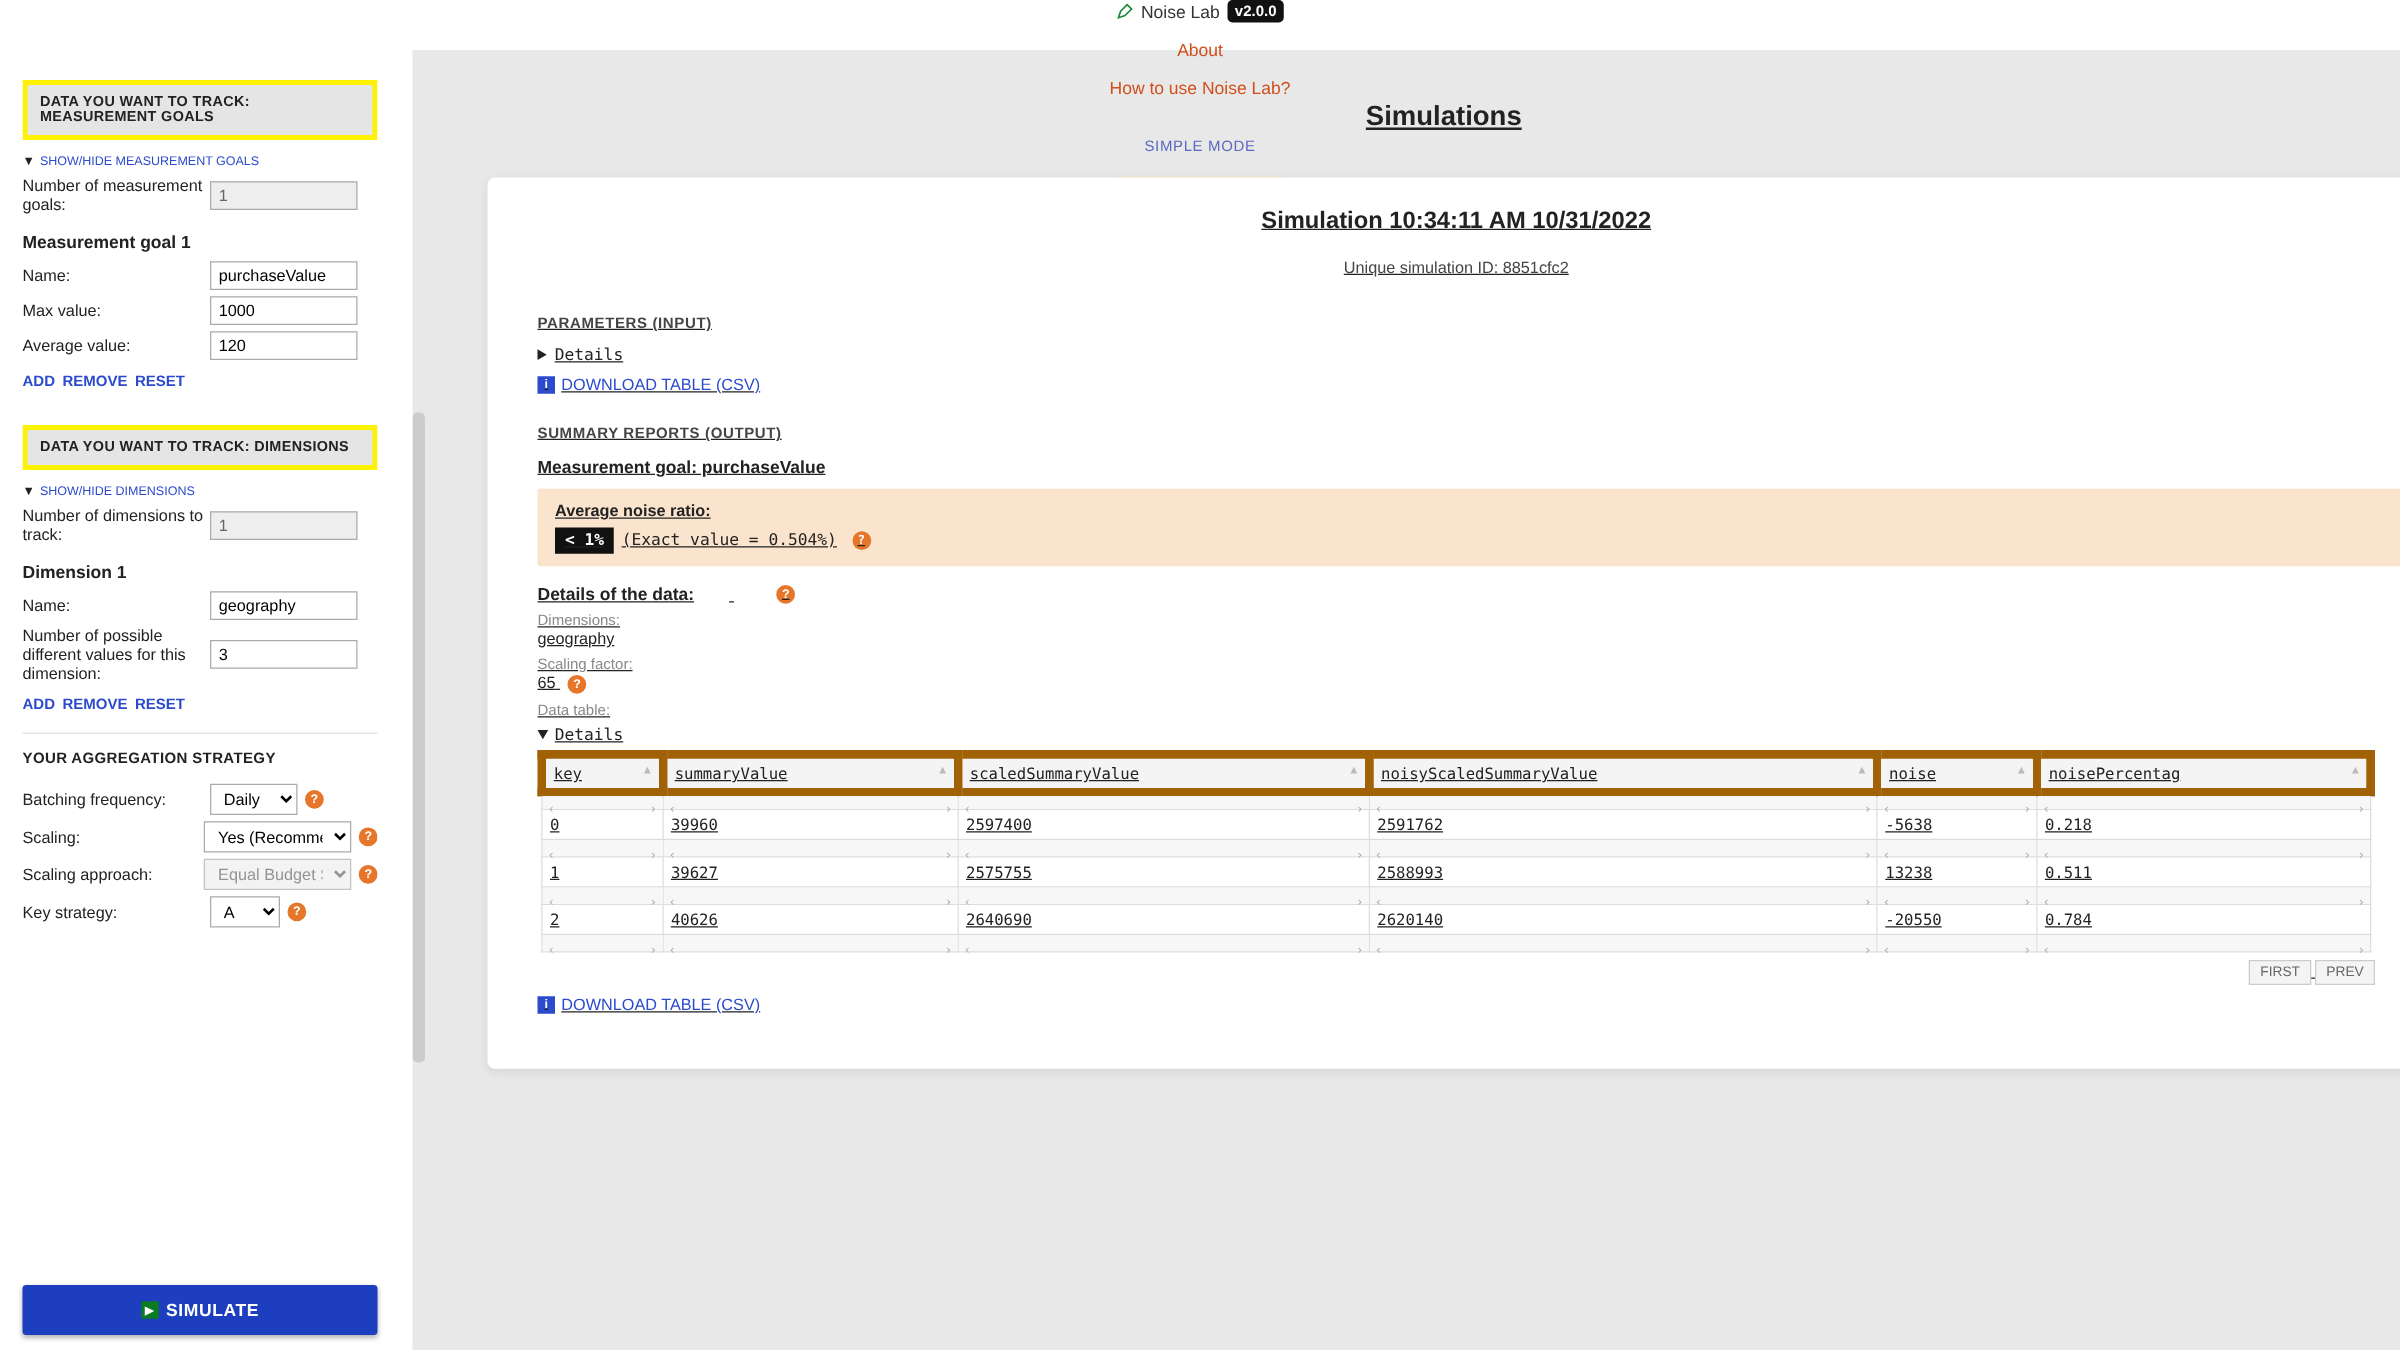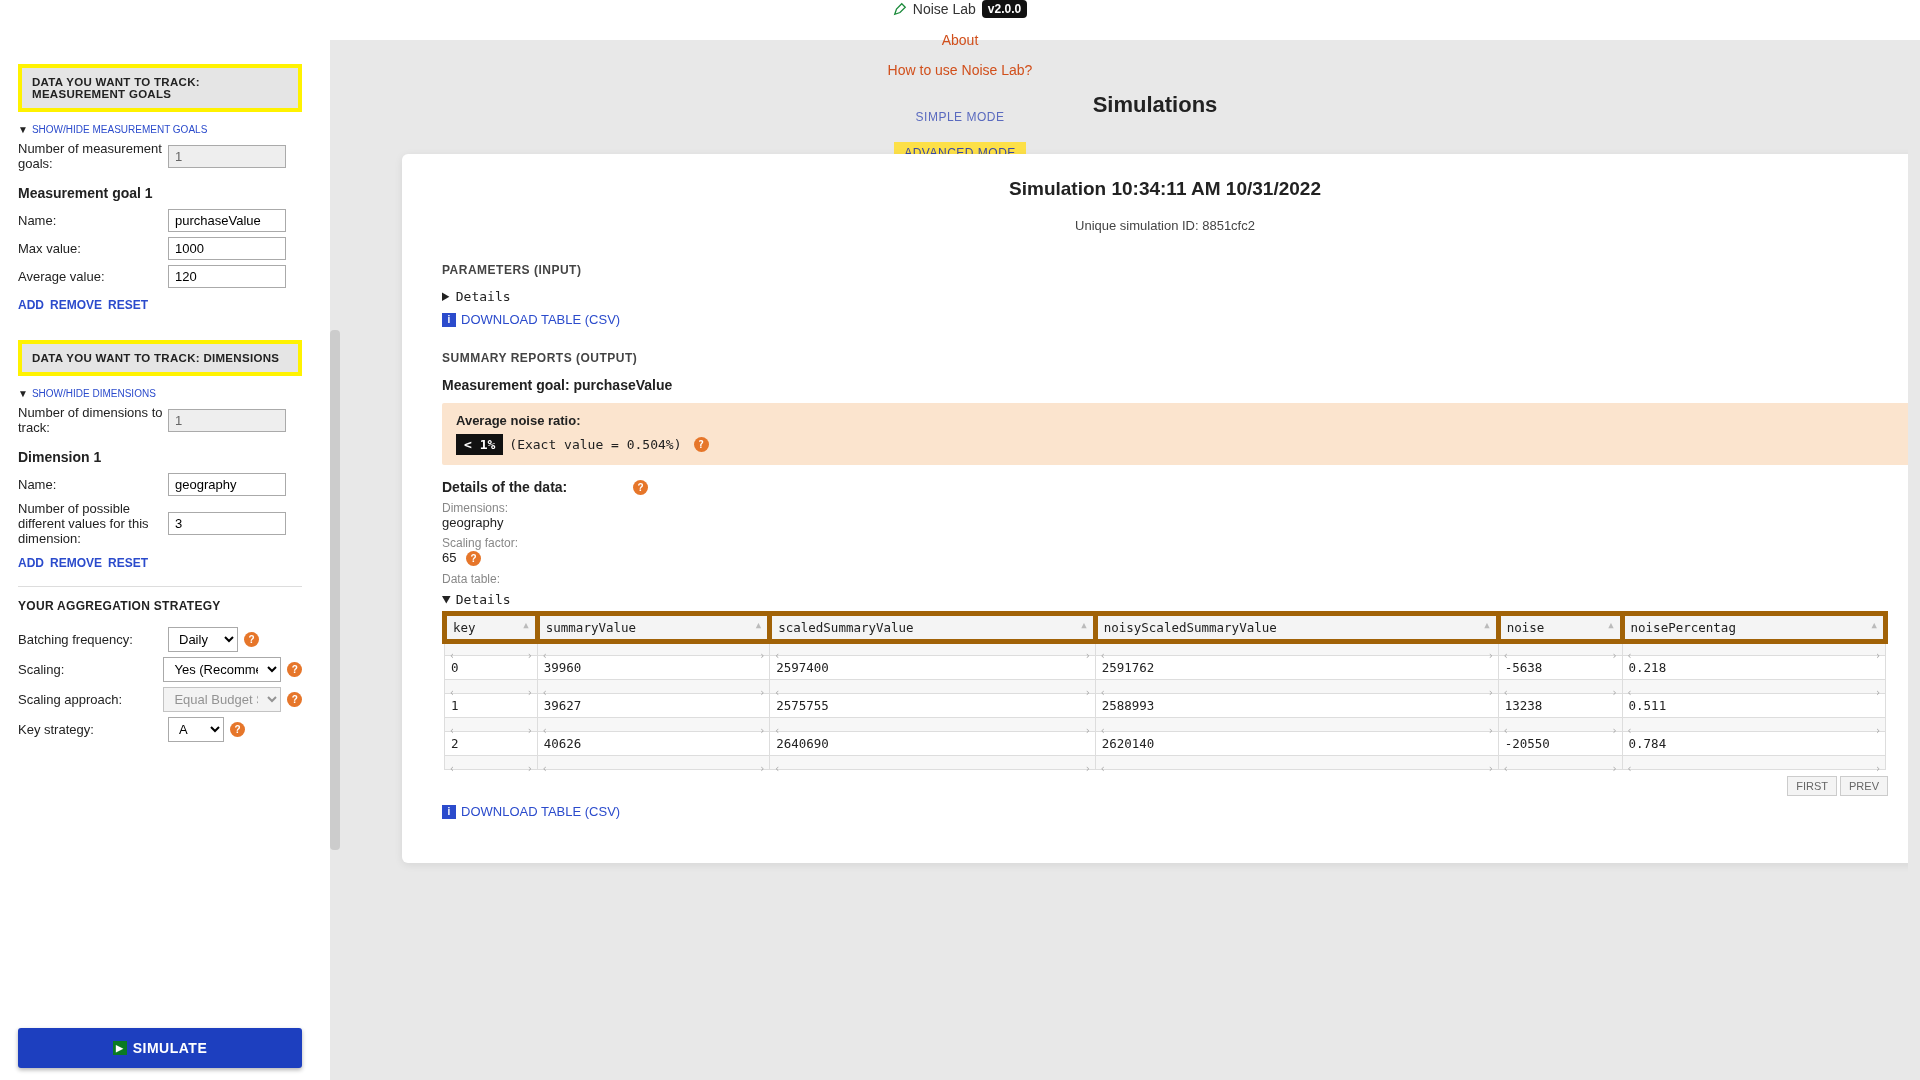--- a/index.html
+++ b/index.html
@@ -34,21 +34,21 @@
   
   .btnrow { color:#2b4bcc; font-size:12px; font-weight:700; margin:10px 0 6px 0; display:flex; gap:6px;text-align:right;}
   .btnrow span { cursor:pointer; }
   
   .help { display:inline-flex; width:15px; height:15px; border-radius:50%; background:#e6762a; color:#fff; font-size:10px; font-weight:700; align-items:center; justify-content:center; margin-left:6px;}
   
   .simulate-btn { background:#1d3fbf; color:#fff; border:none; width:100%; padding:12px; font-size:14px; font-weight:600; letter-spacing:0.5px; border-radius:3px; box-shadow:0 2px 4px rgba(0,0,0,0.3); display:flex; align-items:center; justify-content:center; gap:6px;}
   .simulate-btn .pi { background:#0a7a23; width:14px; height:14px; display:inline-flex; align-items:center; justify-content:center; font-size:9px;}
   
   
-  .main { flex:1; overflow:hidden; padding:12px; position:relative;}
+  .main { flex:1; overflow:hidden; padding:0; position:relative;text-decoration:underline;}
   .vscroll-hint { position:absolute; left:0; top:290px; width:10px; height:520px; background:#ccc; border-radius:4px;}
   .main-inner { padding:40px 0 0 60px; height:100%; overflow:hidden;}
   .main h1 { text-align:center; font-size:22px; font-weight:700; margin-bottom:36px;}
   .card { background:#fff; border-radius:6px; box-shadow:0 2px 8px rgba(0,0,0,0.08); padding:24px 40px 20px 40px; margin-right:-20px;}
   .card h2 { text-align:center; font-size:19px; font-weight:700; margin-bottom:18px;}
   .card .subid { text-align:center; font-size:13px; color:#444; margin-bottom:30px;}
   
   .sect-label { font-size:12px; font-weight:700; letter-spacing:0.5px; color:#444; margin:6px 0 12px 0;}
   details.plain { margin:6px 0;}
   details.plain summary { font-family:monospace; font-size:13px; cursor:pointer;}
@@ -59,21 +59,21 @@
   .noise-box { background:#fbe4ce; padding:10px 14px; border-radius:2px; margin:6px -40px 14px 0; padding-right:40px;}
   .noise-box .label { font-weight:700; font-size:13px; margin-bottom:6px;}
   .noise-box .val { display:flex; align-items:center; gap:6px; font-family:monospace; font-size:13px;}
   .noise-box .badge { background:#111; color:#fff; padding:3px 8px; font-weight:700; font-family:inherit;}
   
   .dod { font-size:14px; font-weight:700; margin:8px 0 6px 0; display:flex; align-items:center;gap:28px;}
   .meta { font-size:12px; color:#888;}
   .metaval { font-size:13px; margin-bottom:6px;}
   
   .tbl { width:100%; border-collapse:collapse; font-size:12.5px; margin-top:4px;}
-  .tbl th { background:#f4f4f4; text-align:left; font-weight:400; font-family:monospace; padding:4px 6px; border:5px solid #a16207; position:relative;}
+  .tbl th { background:#f4f4f4; text-align:left; font-weight:400; font-family:monospace; padding:4px 6px; border:7px solid #a16207; position:relative;}
   .tbl th .sort { float:right; color:#bbb; font-size:9px;}
   .tbl td { border:1px solid #ddd; padding:4px 6px; font-family:monospace;}
   .tbl tr.spacer td { height:14px; background:#f7f7f7; position:relative;}
   .tbl tr.spacer td::before{content:"‹"; position:absolute; left:4px; color:#aaa; font-size:10px;}
   .tbl tr.spacer td::after{content:"›"; position:absolute; right:4px; color:#aaa; font-size:10px;}
   
   .pager { text-align:right; margin-top:6px; font-size:11px;}
   .pager button{ border:1px solid #ccc; background:#f4f4f4; padding:3px 8px; font-size:11px; color:#666;}
 </style>
 </head>

